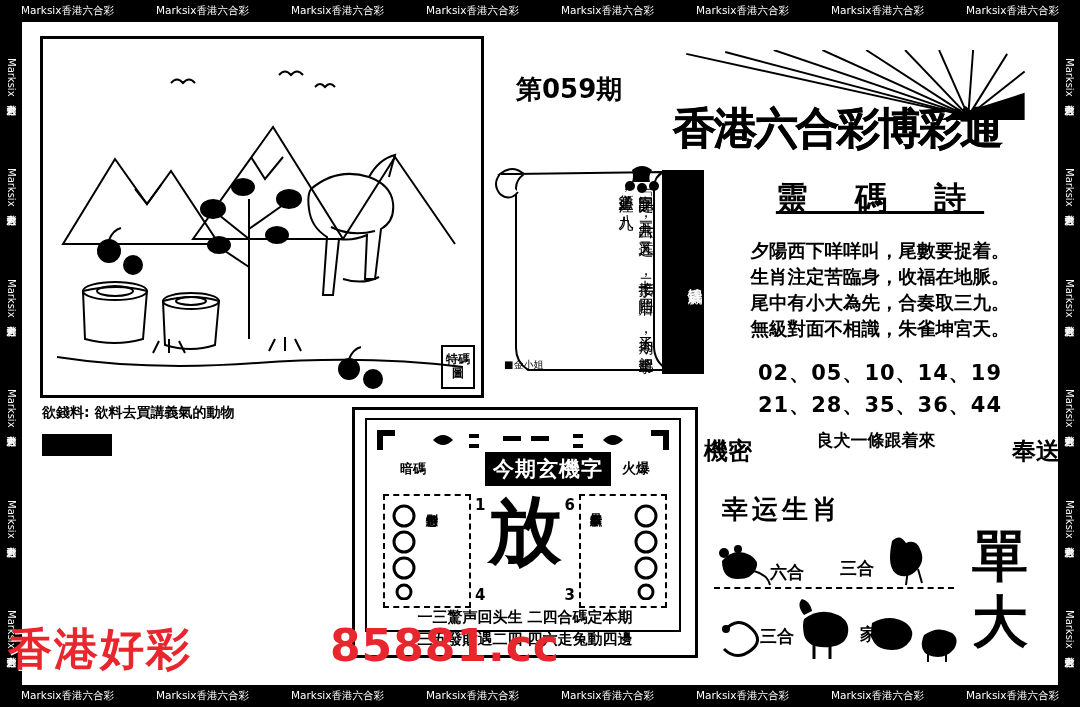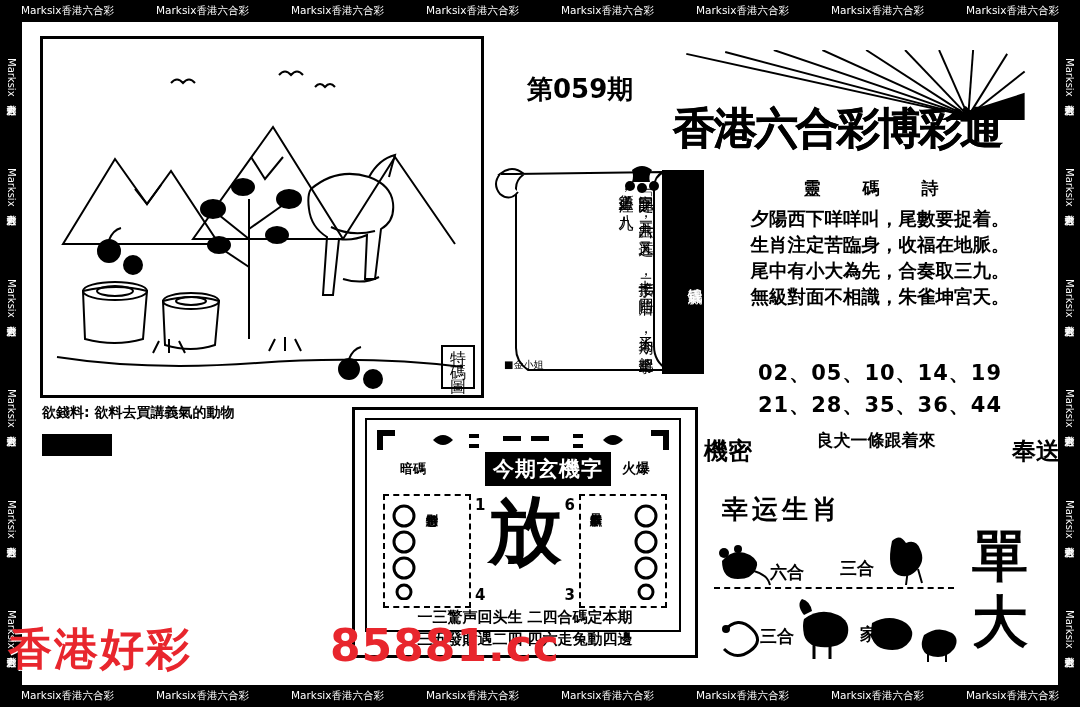--- a/index.html
+++ b/index.html
@@ -40,21 +40,21 @@
   }
 
   
   .inner{
     position:absolute;left:22px;top:22px;width:1036px;height:663px;
     background:#fff;
   }
 
   
   .issue{
-    position:absolute;left:505px;top:50px;
+    position:absolute;left:494px;top:50px;
     font-size:26px;font-weight:bold;color:#000;
     font-family:"DejaVu Sans","Liberation Sans",sans-serif;
   }
   .masthead{
     position:absolute;left:620px;top:28px;width:390px;height:112px;
     overflow:hidden;
   }
   .rays{
     position:absolute;left:0;top:0;width:390px;height:70px;
   }
@@ -72,21 +72,21 @@
   .draw-frame{
     position:absolute;left:18px;top:14px;width:438px;height:356px;
     border:3px solid #000;
     background:#fff;
     overflow:hidden;
   }
   .draw-svg{position:absolute;left:0;top:0;}
   .temacode{
     position:absolute;right:6px;bottom:6px;
     width:34px;height:44px;border:2px solid #000;
-    font-size:16px;line-height:14px;font-weight:normal;text-align:center;
+    font-size:12px;line-height:14px;font-weight:bold;text-align:center;
     padding-top:5px;box-sizing:border-box;
   }
 
   
   .scroll{
     position:absolute;left:468px;top:140px;width:200px;height:215px;
   }
   .scroll-text{
     position:absolute;left:18px;top:20px;width:148px;height:175px;
     writing-mode:vertical-rl;
@@ -106,21 +106,21 @@
     text-align:center;padding-top:10px;box-sizing:border-box;
     writing-mode:vertical-rl;text-orientation:upright;
   }
 
   
   .poem-box{
     position:absolute;left:680px;top:155px;width:356px;height:175px;
     text-align:center;
   }
   .poem-title{
-    font-size:17px;font-weight:bold;letter-spacing:18px;margin-bottom:6px;
+    font-size:32px;font-weight:bold;letter-spacing:18px;margin-bottom:17px;text-decoration:underline;
   }
   .poem-line{
     font-size:18.5px;line-height:26px;font-weight:bold;
     font-family:"DejaVu Sans","Liberation Sans",sans-serif;
   }
   .numbers{
     position:absolute;left:680px;top:335px;width:356px;
     text-align:center;
     font-size:21px;line-height:32px;font-weight:bold;
     letter-spacing:1px;

